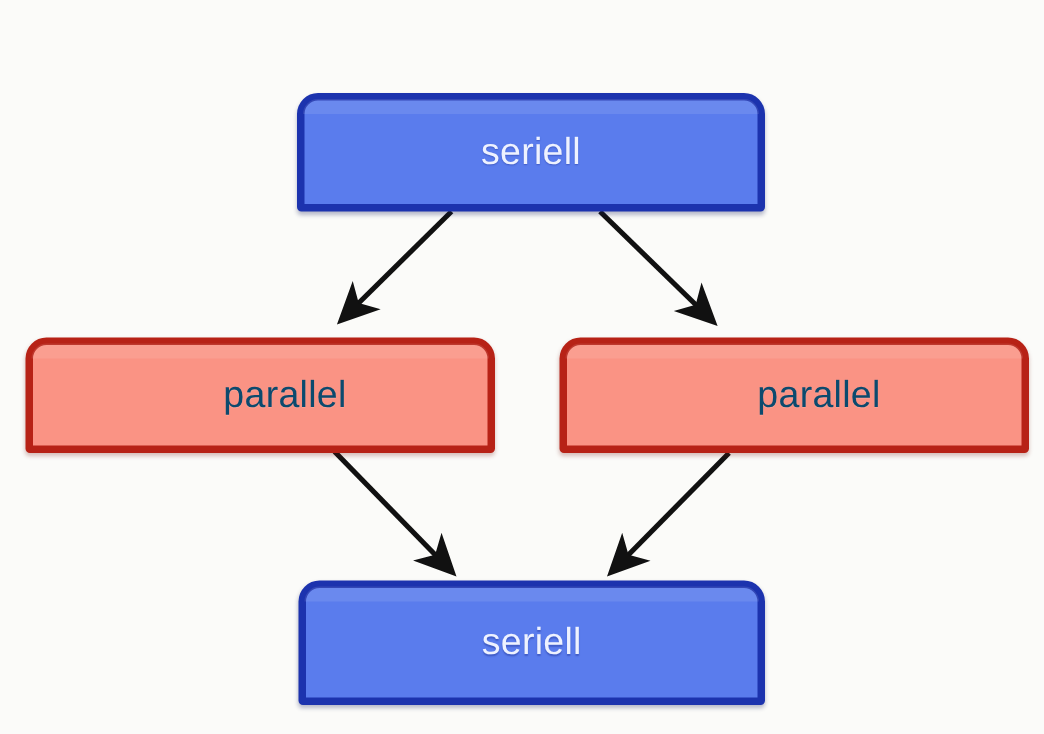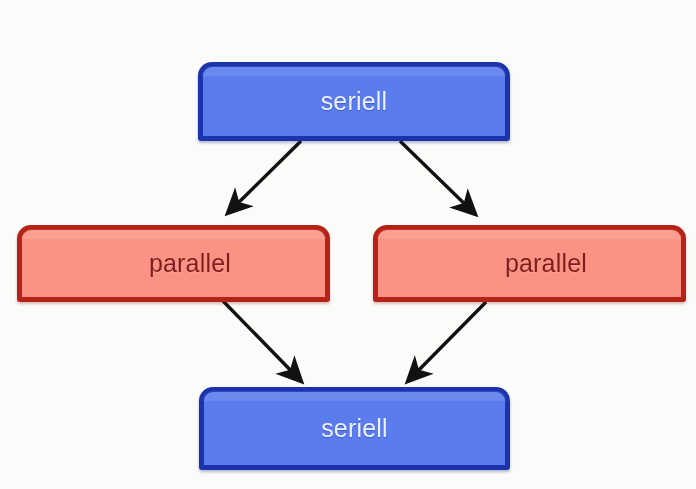--- a/index.html
+++ b/index.html
@@ -38,21 +38,21 @@
   .node-blue {
     background: #5a7ced;
     border-color: #1c33ae;
     color: #eef2ff;
     text-shadow: 0 1px 1px rgba(30,50,150,0.45);
     box-shadow: 0 2px 3px rgba(20,30,90,0.30);
   }
   .node-red {
     background: #fa9384;
     border-color: #b72216;
-    color: #7f1d1d;
+    color: #0c4a6e;
     text-shadow: 0 1px 0 rgba(255,190,180,0.35);
     box-shadow: 0 2px 3px rgba(120,30,20,0.28);
     padding-left: 33px;
   }
   .node-label {
     display: block;
     line-height: 1;
     pointer-events: none;
   }
   

